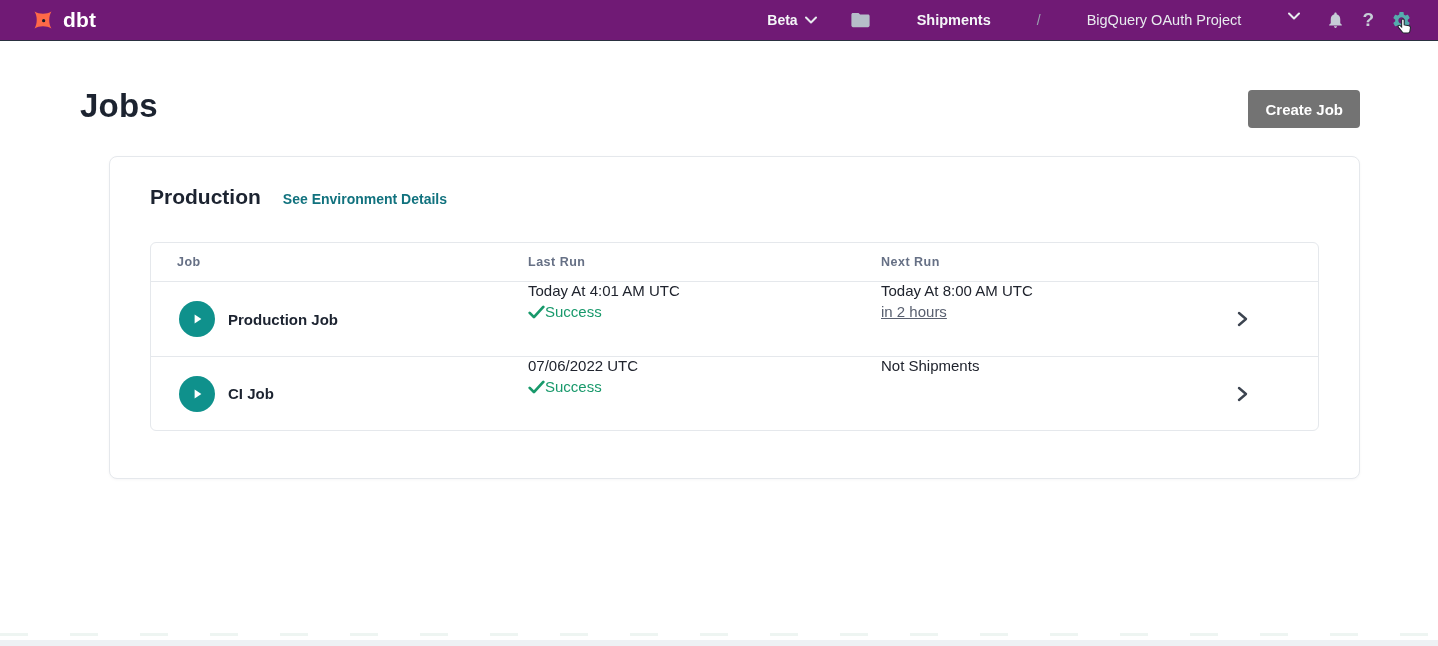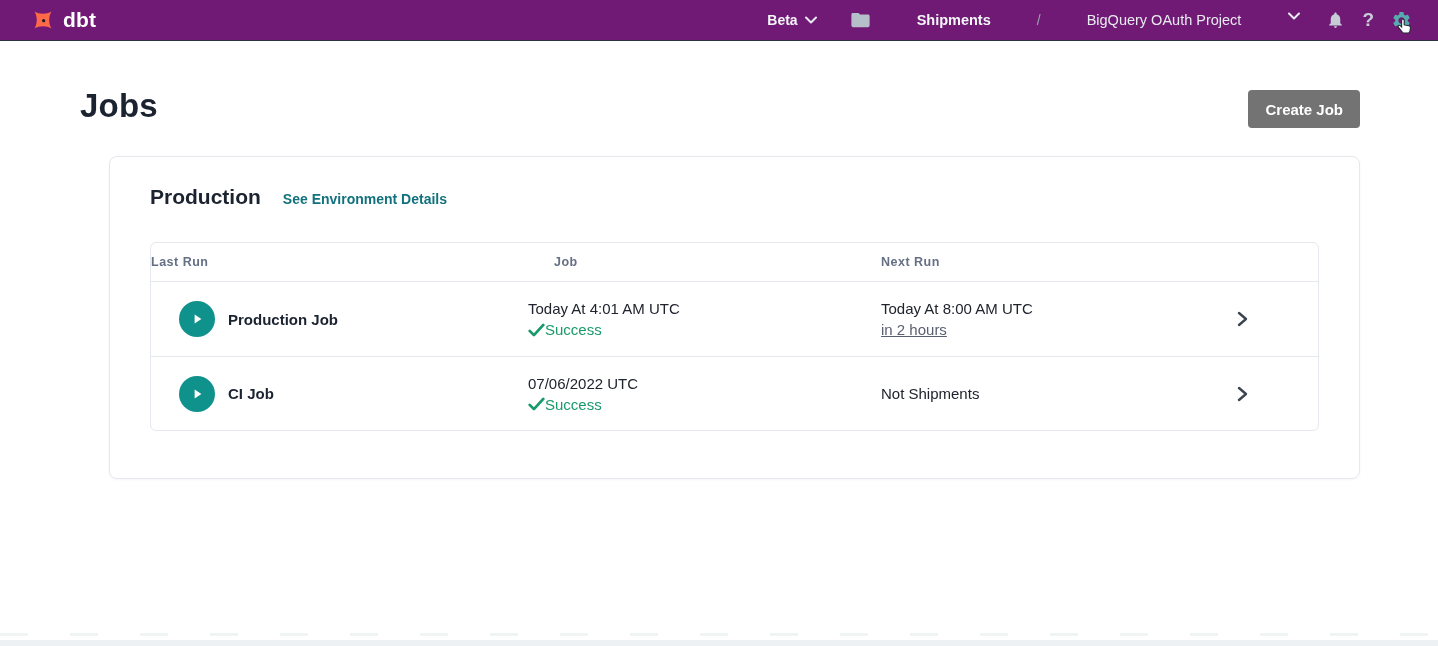--- a/index.html
+++ b/index.html
@@ -94,21 +94,21 @@
   .job-row + .job-row { border-top: 1px solid #e5e8ec; }
 
   .cell-job { display: flex; align-items: center; gap: 13px; padding-left: 28px; }
   .job-name { font-size: 15px; font-weight: 700; color: #1c2330; }
   .play-btn {
     width: 36px; height: 36px; border-radius: 50%;
     background: #0f918c; display: flex; align-items: center; justify-content: center;
     cursor: pointer; flex: none;
   }
 
-  .cell-stack { display: flex; flex-direction: column; justify-content: center; gap: 4px; }
+  .cell-stack { display: flex; flex-direction: column; justify-content: flex-start; gap: 4px; }
   .run-time { font-size: 15px; color: #20242e; }
   .status-line { display: flex; align-items: center; gap: 0; }
   .status-text { font-size: 15px; color: #18996b; font-weight: 500; }
   .run-note { font-size: 15px; color: #596070; text-decoration: underline; }
   .run-note:empty { display: none; }
 
   .cell-chevron { display: flex; align-items: center; padding-left: 24px; }
 
   
   .footer-dashes {
@@ -190,22 +190,22 @@
 <button class="create-job-btn">Create Job</button>
 
 <section class="env-card">
   <div class="env-header">
     <span class="env-title">Production</span>
     <a class="env-link">See Environment Details</a>
   </div>
 
   <div class="jobs-table">
     <div class="t-row t-head">
+      <div class="th col-job">Job</div>
       <div class="th">Last Run</div>
-      <div class="th col-job">Job</div>
       <div class="th">Next Run</div>
       <div class="th"></div>
     </div>
 
     <div class="t-row job-row">
       <div class="cell-job">
         <span class="play-btn">
           <svg width="14" height="14" viewBox="0 0 14 14">
               <polygon points="4.6,2.4 11.4,7 4.6,11.6" fill="#ffffff"></polygon>
             </svg>

